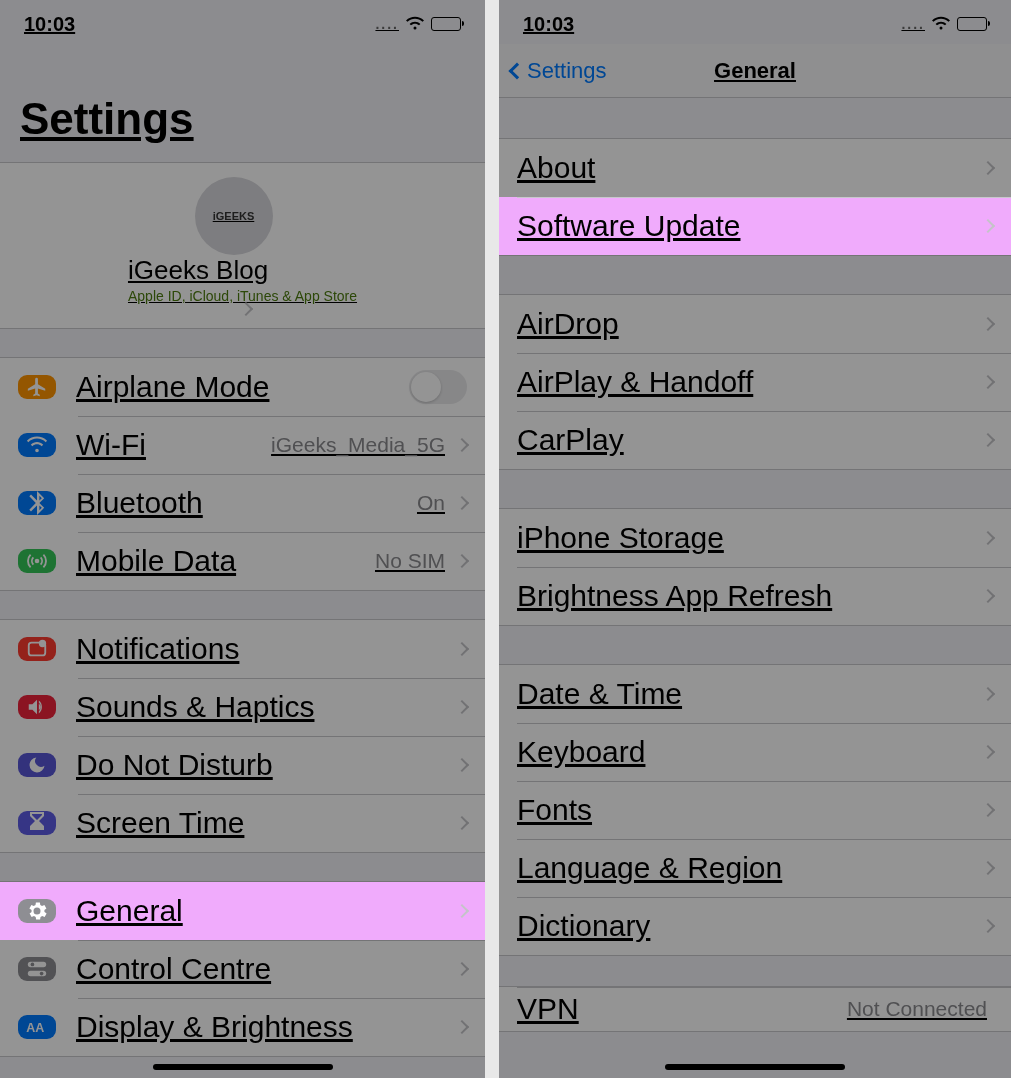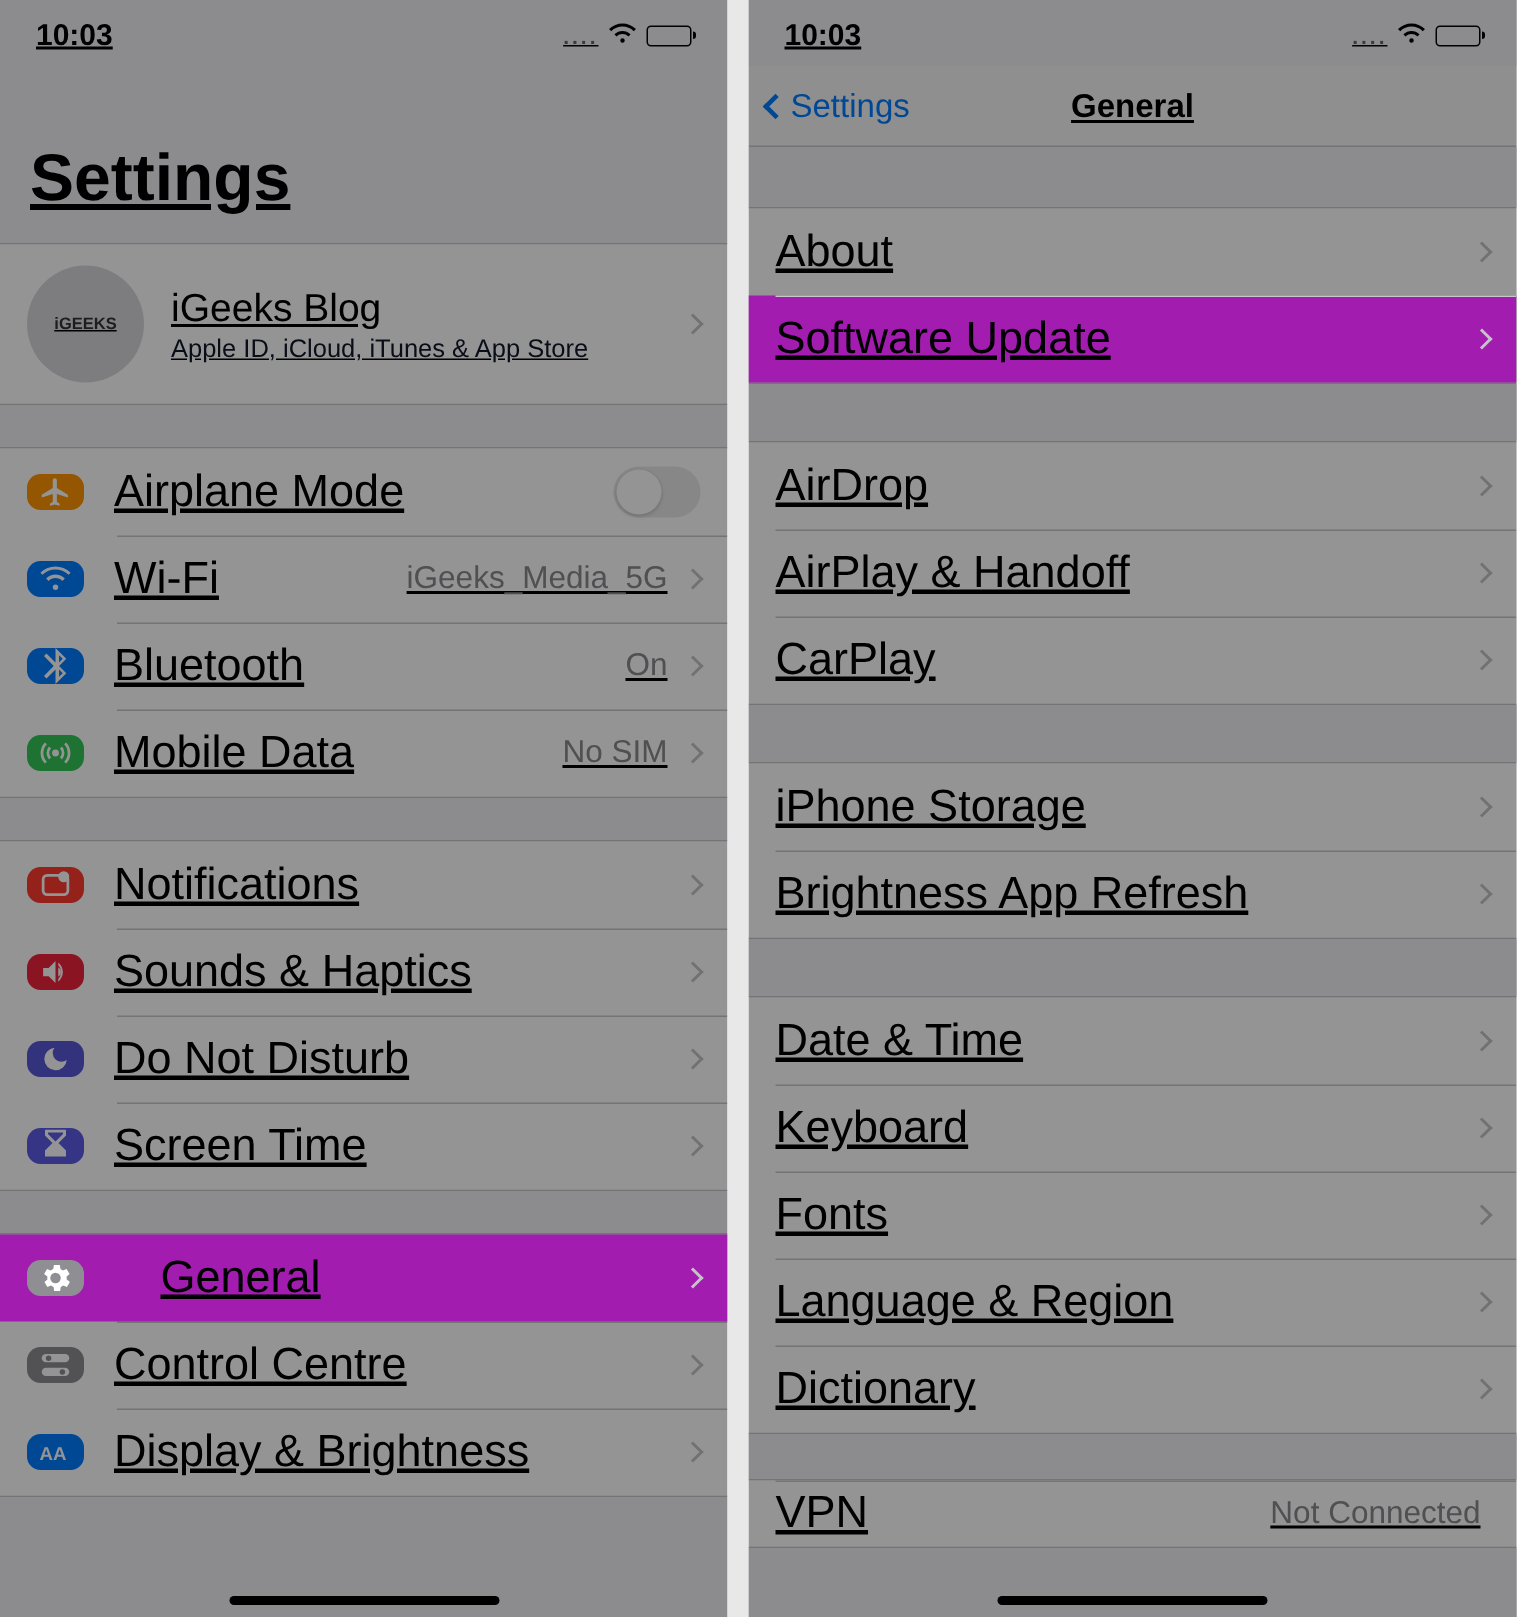--- a/index.html
+++ b/index.html
@@ -97,30 +97,31 @@
     width: 58px; height: 34px; background:#e9e9eb; border-radius: 17px;
     position:relative; flex-shrink:0;
   }
   .toggle-knob {
     position:absolute; left:2px; top:2px; width:30px; height:30px;
     background:#fff; border-radius:50%; box-shadow:0 1px 3px rgba(0,0,0,0.2);
   }
   .profile-row {
     display:flex; align-items:center; padding: 14px 18px; background:#fff;
     position:relative;
+    flex-direction:column;
   }
   .avatar {
     width: 78px; height:78px; border-radius:50%; background:#d8d8dc;
     display:flex; align-items:center; justify-content:center;
     font-size:11px; font-weight:700; color:#333; margin-right:18px;
     flex-shrink:0;
   }
   .profile-text { flex:1; }
   .profile-name { font-size: 26px; color:#000; margin-bottom:2px; }
-  .profile-sub { font-size: 17px; color:#0f172a; }
+  .profile-sub { font-size: 14px; color:#4d7c0f; }
   .nav-bar {
     display:flex; align-items:center; justify-content:center;
     height: 54px; position:relative;
     border-bottom: 0.5px solid #c8c8cc;
     background:#f7f7f9;
   }
   .nav-back {
     position:absolute; left:12px; top:0; bottom:0;
     display:flex; align-items:center; color:#007aff;
     font-size:22px;
@@ -131,21 +132,21 @@
     border-bottom: 3px solid #007aff;
     transform: rotate(45deg);
     margin-right:4px;
   }
   .nav-title { font-size:22px; font-weight:600; color:#000; }
   .home-indicator {
     position:absolute; bottom:8px; left:50%; transform:translateX(-50%);
     width: 180px; height:6px; background:#000; border-radius:3px; z-index:60;
   }
   
-  .highlight-row { position:relative; z-index: 60; background:#a21caf;gap:31px; }
+  .highlight-row { position:relative; z-index: 60; background:#f0abfc; }
   .highlight-row::before { z-index: 61; }
 
   
   .bg-orange { background:#ff9500; }
   .bg-blue { background:#007aff; }
   .bg-green { background:#34c759; }
   .bg-red { background:#ff3b30; }
   .bg-darkred { background:#ef233c; }
   .bg-purple { background:#5856d6; }
   .bg-gray { background:#8e8e93; }

